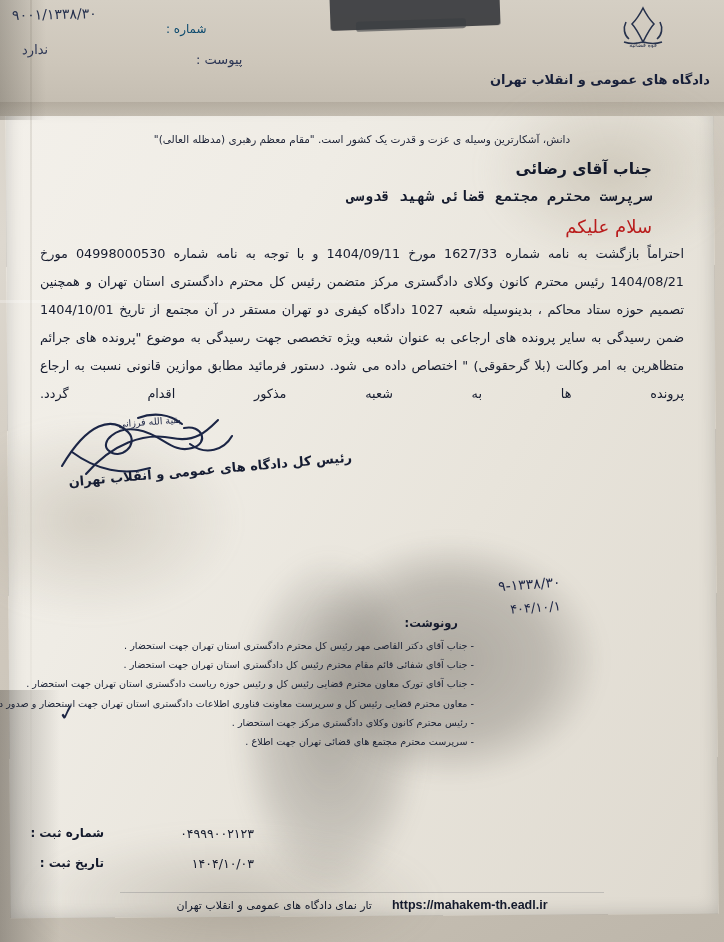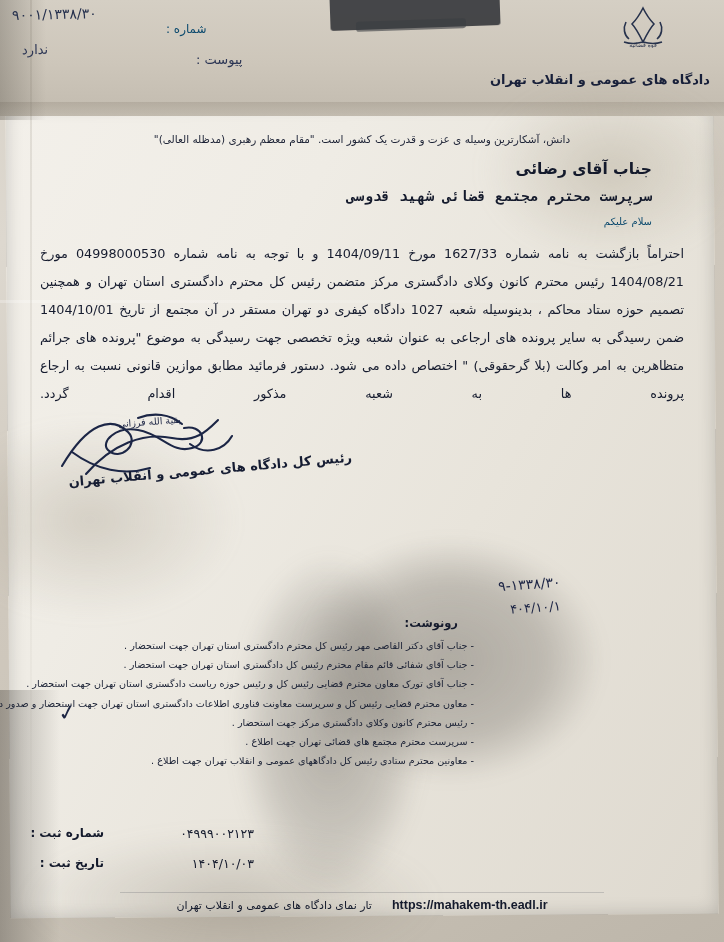--- a/index.html
+++ b/index.html
@@ -180,22 +180,22 @@
   .addr2 {
     position: absolute;
     right: 72px; top: 188px;
     font-size: 14.5px; font-weight: bold;
     color: #141a2c;
     font-family: Liberation Mono, monospace;
   }
   .salam {
     position: absolute;
     right: 72px; top: 216px;
-    font-size: 10px;
-    color: #0c4a6e;
+    font-size: 18px;
+    color: #b91c1c;
   }
   .para {
     position: absolute;
     right: 40px;
     left: 40px;
     top: 240px;
     font-size: 12.8px;
     line-height: 28px;
     color: #151b2e;
     text-align: justify;
@@ -398,21 +398,20 @@
   <div class="hw-mid2">۴۰۴/۱۰/۱</div>
 
   <div class="copies-title">رونوشت:</div>
   <div class="copies">
     <div class="copy-line">- جناب آقای دکتر القاصی مهر رئیس کل محترم دادگستری استان تهران جهت استحضار .</div>
     <div class="copy-line">- جناب آقای شفائی قائم مقام محترم رئیس کل دادگستری استان تهران جهت استحضار .</div>
     <div class="copy-line">- جناب آقای تورک معاون محترم قضایی رئیس کل و رئیس حوزه ریاست دادگستری استان تهران جهت استحضار .</div>
     <div class="copy-line">- معاون محترم قضایی رئیس کل و سرپرست معاونت فناوری اطلاعات دادگستری استان تهران جهت استحضار و صدور دستور اقدام شایسته .</div>
     <div class="copy-line">- رئیس محترم کانون وکلای دادگستری مرکز جهت استحضار .</div>
     <div class="copy-line">- سرپرست محترم مجتمع های قضائی تهران جهت اطلاع .</div>
-    <div class="copy-line">- معاونین محترم ستادی رئیس کل دادگاههای عمومی و انقلاب تهران جهت اطلاع .</div>
   </div>
   <div class="checkmark">✓</div>
 
   <div class="reg reg-num-label">شماره ثبت :</div>
   <div class="reg-val reg-num-val">۰۴۹۹۹۰۰۲۱۲۳</div>
   <div class="reg reg-date-label">تاریخ ثبت :</div>
   <div class="reg-val reg-date-val">۱۴۰۴/۱۰/۰۳</div>
 
   <div class="footline"></div>
   <div class="footer">

